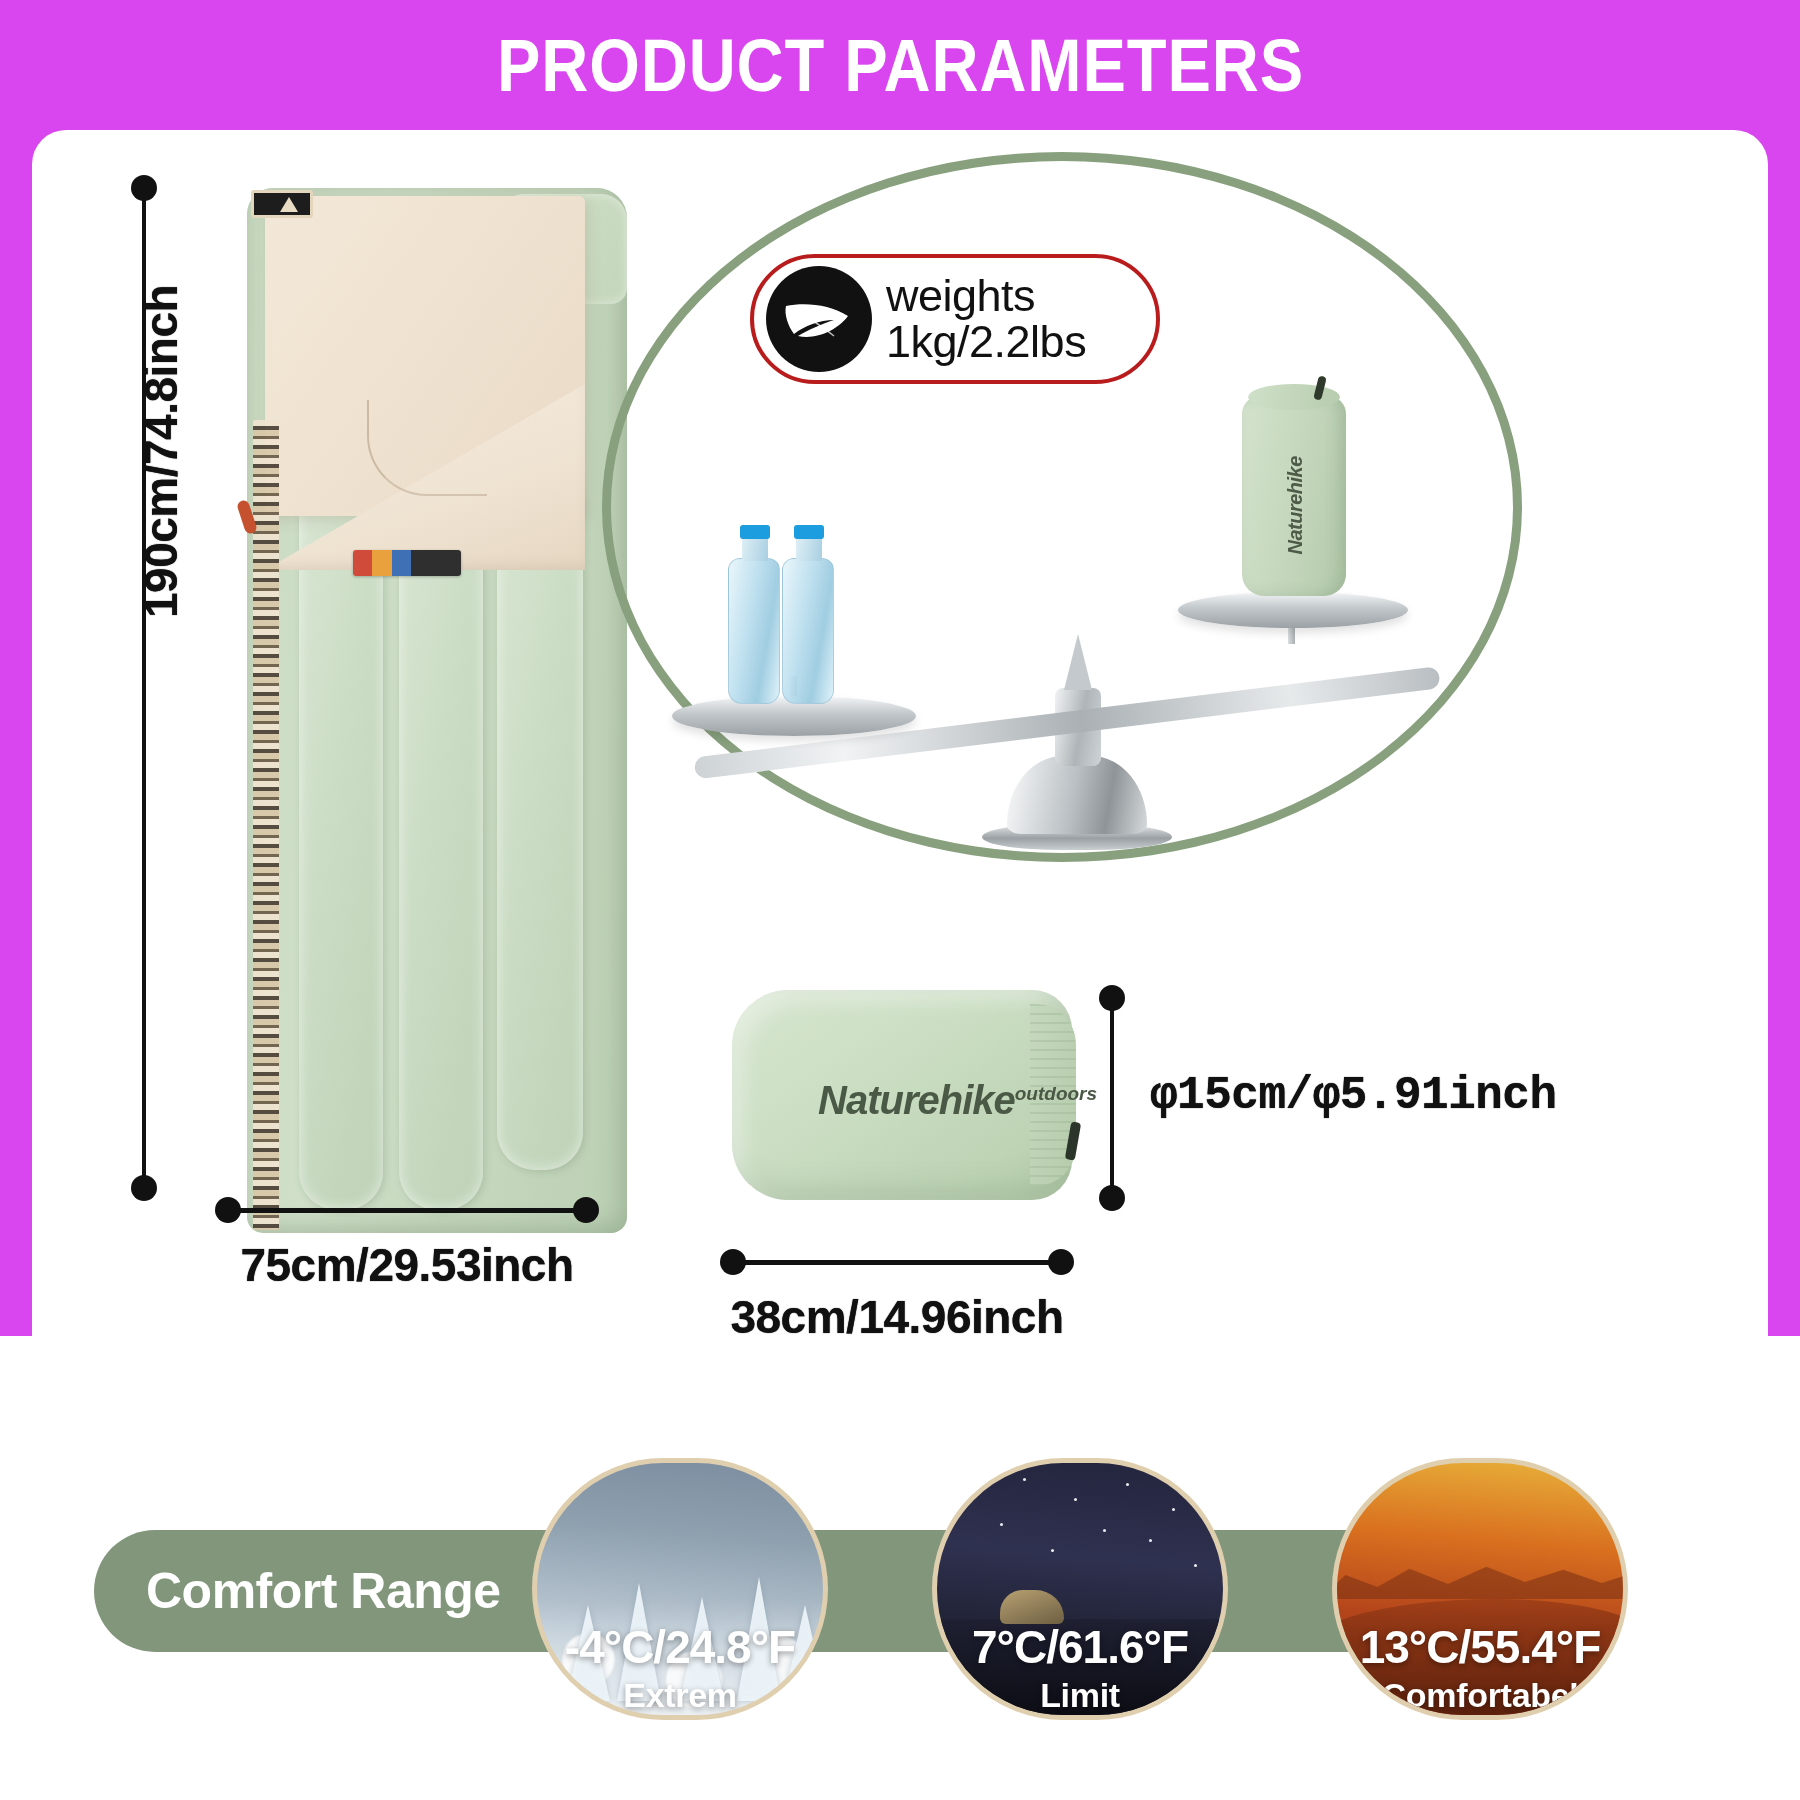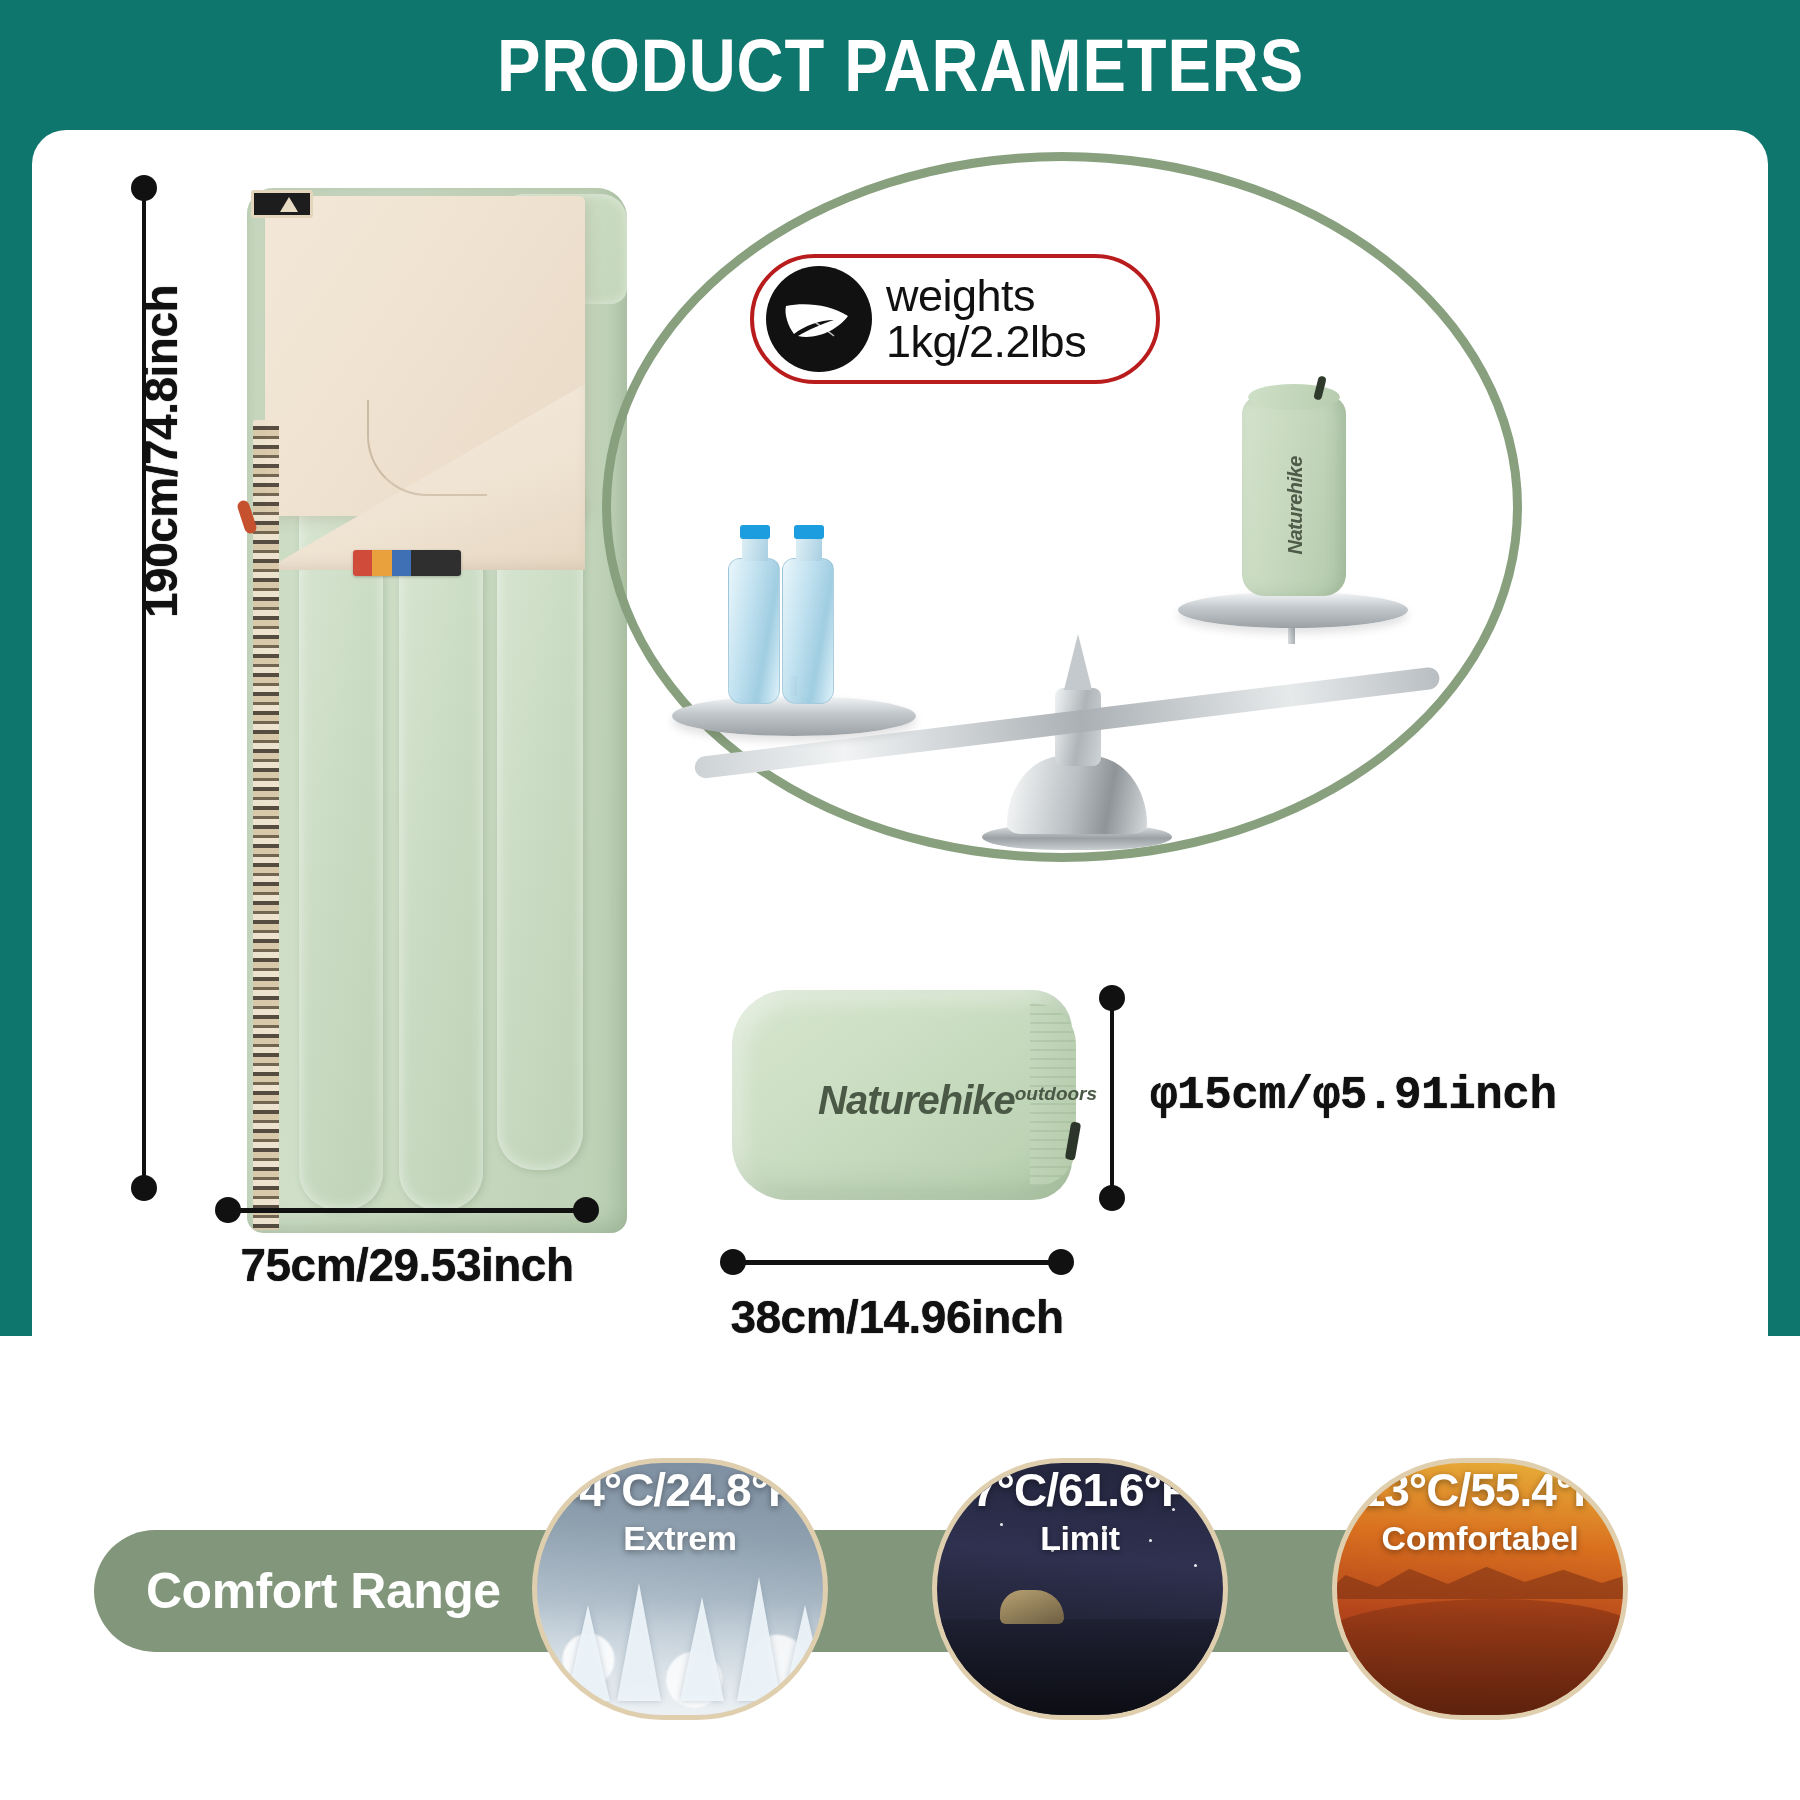--- a/index.html
+++ b/index.html
@@ -8,21 +8,21 @@
     width: 1800px;
     height: 1800px;
     overflow: hidden;
     font-family: "Liberation Sans", sans-serif;
   }
 
   .page {
     position: relative;
     width: 1800px;
     height: 1336px;
-    background: #0f766e;
+    background: #d946ef;
   }
 
   
   .header {
     position: absolute;
     top: 0; left: 0;
     width: 1800px;
     height: 130px;
     display: flex;
     align-items: center;
@@ -483,21 +483,21 @@
     position: absolute;
     top: 1328px;
     width: 296px;
     height: 262px;
     border-radius: 131px / 131px;
     border: 5px solid #e0cfae;
     overflow: hidden;
     display: flex;
     flex-direction: column;
     align-items: center;
-    justify-content: flex-start;
+    justify-content: flex-end;
   }
   .c1 { left: 500px; background:
         linear-gradient(185deg,#7c8da0 0%, #8fa0af 30%, #b9c7d2 65%, #dbe4ea 100%); }
   .c2 { left: 900px; background:
         linear-gradient(185deg,#23243c 0%, #2f3150 38%, #23253a 62%, #14151f 100%); }
   .c3 { left: 1300px; background:
         linear-gradient(185deg,#e8b13a 0%, #d9701f 32%, #b4451b 62%, #7c2d16 100%); }
 
   
   .scene-trees {

